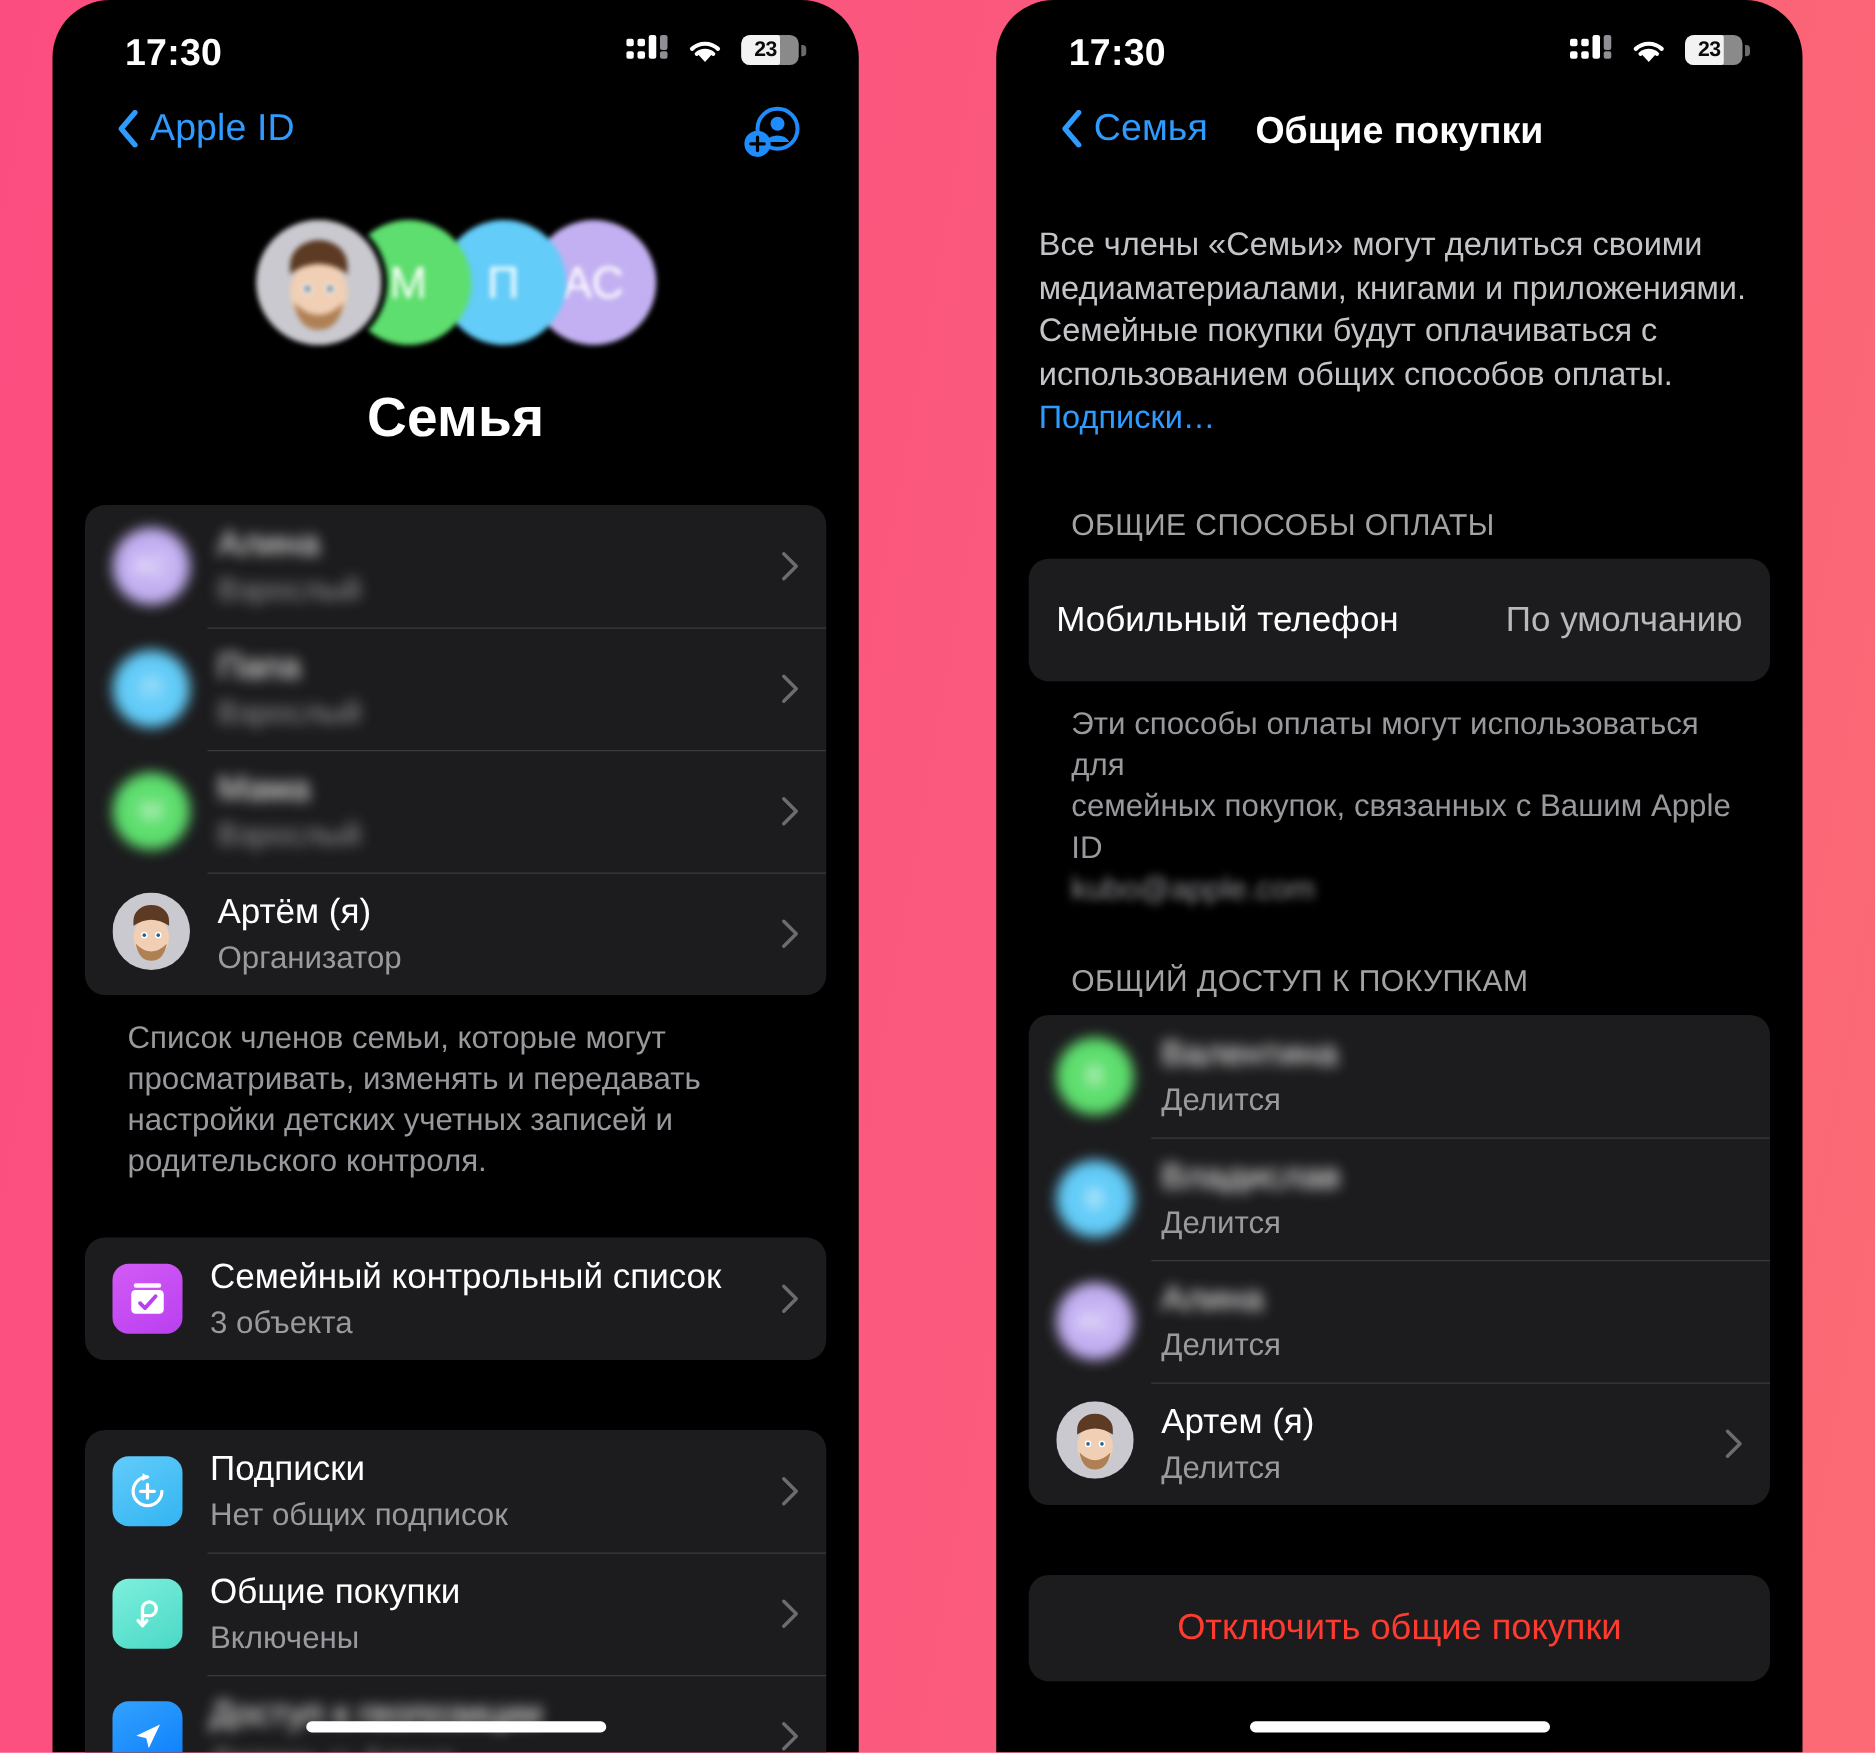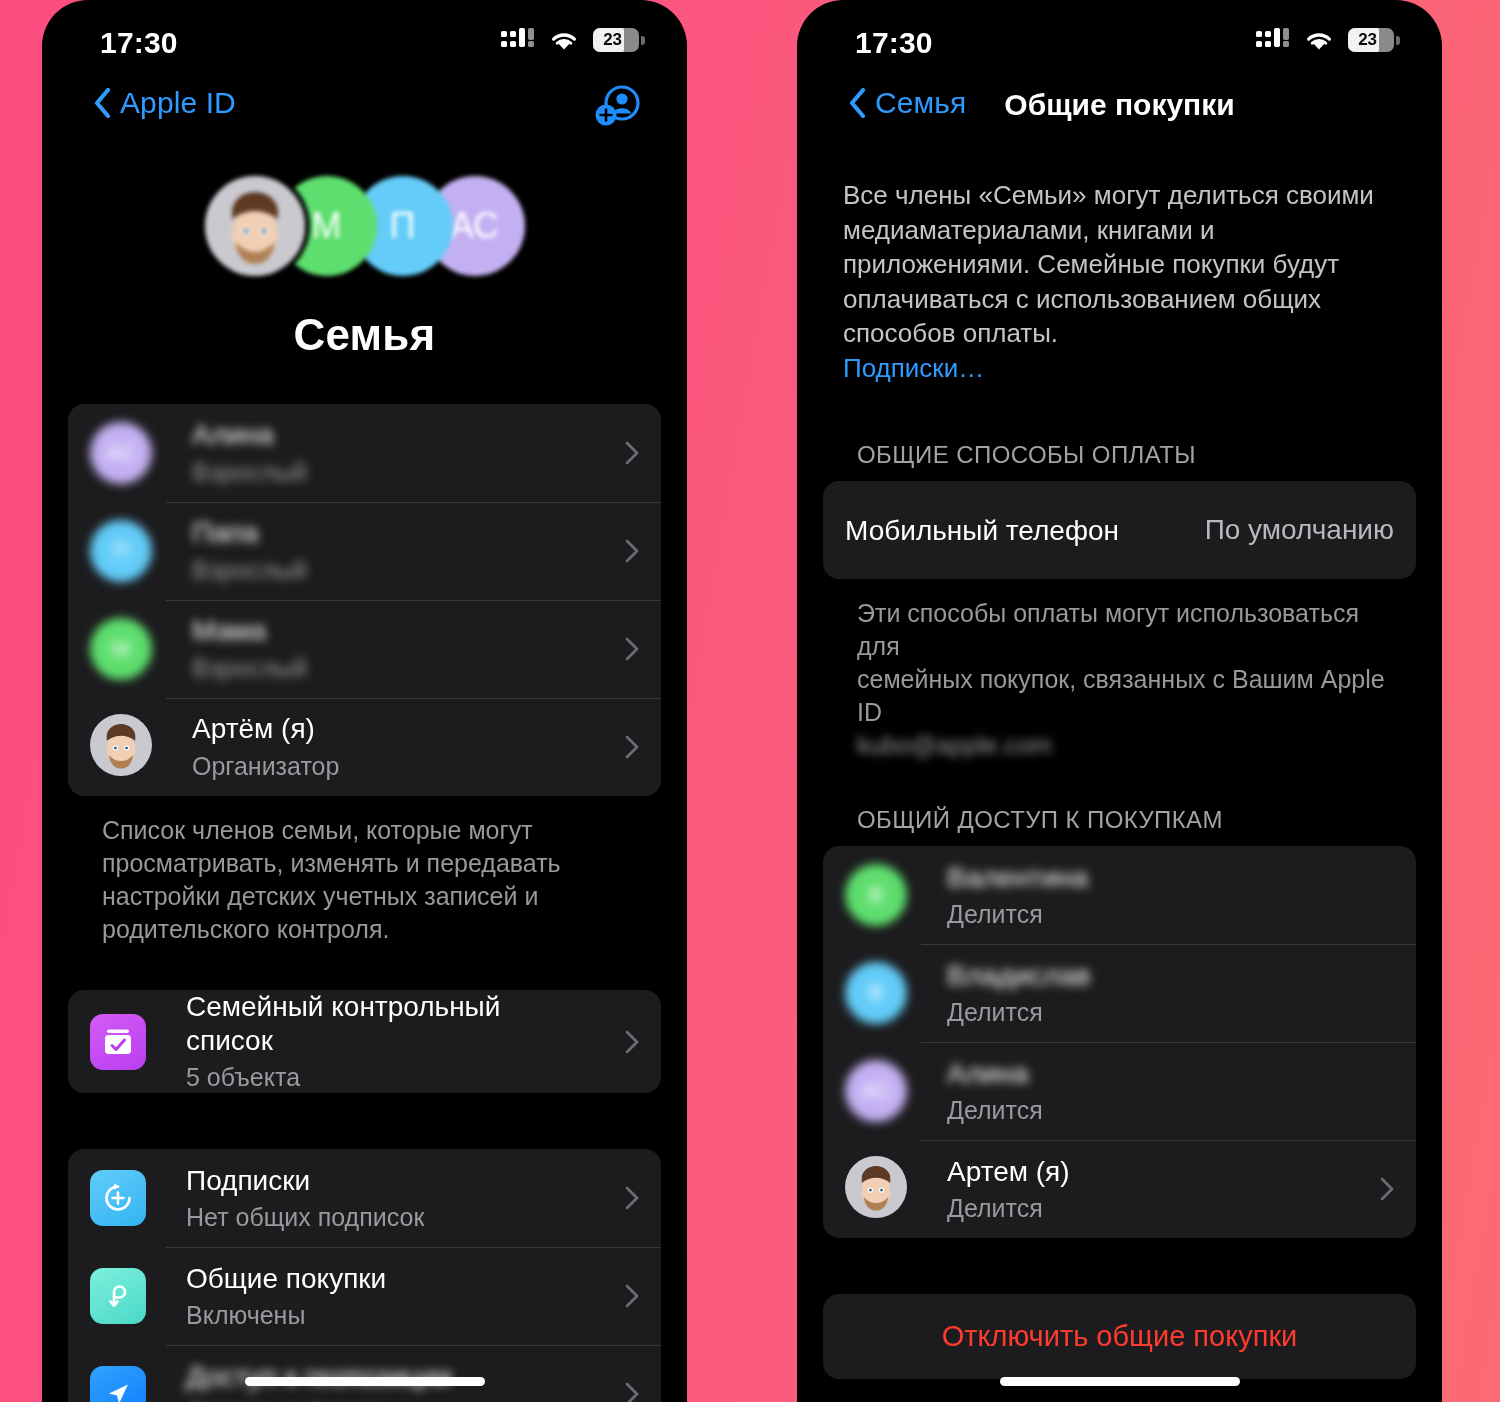--- a/index.html
+++ b/index.html
@@ -95,21 +95,21 @@
     margin-top:26px; color:#fff; font-size:44px; font-weight:700; letter-spacing:.2px;
   }
 
   
   .group { margin:0 26px; }
   .card {
     background:#1c1c1e; border-radius:16px; overflow:hidden;
   }
   .row {
     position:relative; display:flex; align-items:center;
-    min-height:98px; padding:0 22px 0 22px;gap:18px;
+    min-height:98px; padding:0 22px 0 22px;
   }
   .row + .row::before {
     content:""; position:absolute; left:98px; right:0; top:0; height:1px;
     background:#3a3a3c;
   }
   .row .lead { flex:0 0 auto; margin-right:22px; }
   .row .body { flex:1 1 auto; min-width:0; }
   .row .title { color:#fff; font-size:28px; line-height:1.2; }
   .row .sub   { color:#9a9a9e; font-size:25px; line-height:1.25; margin-top:5px; }
   .row .value { color:#b8b8bd; font-size:28px; margin-left:auto; padding-left:14px; white-space:nowrap;}
@@ -136,21 +136,21 @@
     color:#a3a3a3; font-size:24px; letter-spacing:.4px;
     padding:0 0 12px 34px; text-transform:uppercase;
   }
   .destructive {
     background:#1c1c1e; border-radius:16px;
     text-align:center; padding:26px 0;
     color:#ff3b30; font-size:29px; cursor:pointer;
   }
   .intro {
     color:#c4c4c8; font-size:26px; line-height:1.33;
-    padding:30px 34px 0 46px;
+    padding:30px 34px 0 34px;
   }
   .intro .more { color:#2f9bff; cursor:pointer; }
 
   .home-indicator {
     position:absolute; bottom:16px; left:50%; transform:translateX(-50%);
     width:240px; height:9px; border-radius:6px; background:#fff;
   }
   .spacer-44 { height:44px; }
   .spacer-56 { height:56px; }
 </style>
@@ -319,21 +319,21 @@
               <div class="app-icon" style="background:linear-gradient(150deg,#d35bf5,#b93ff0);">
                 <svg width="36" height="36" viewBox="0 0 36 36">
                   <rect x="7" y="5.5" width="22" height="3.6" rx="1.8" fill="#fff" opacity=".95"></rect>
                   <rect x="5" y="11" width="26" height="19" rx="3.4" fill="#fff"></rect>
                   <path d="M12 21.5 L16 25.5 L24.5 16" stroke="#b93ff0" stroke-width="3" fill="none" stroke-linecap="round" stroke-linejoin="round"></path>
                 </svg>
               </div>
             </div>
             <div class="body">
               <div class="title">Семейный контрольный список</div>
-              <div class="sub">5 объекта</div>
+              <div class="sub">3 объекта</div>
             </div>
             <svg class="chev" viewBox="0 0 14 24">
                 <path d="M2 2 L12 12 L2 22" stroke="#6b6b70" stroke-width="2.8" fill="none" stroke-linecap="round" stroke-linejoin="round"></path>
               </svg>
           </div>
         </div>
       </div>
 
       <div class="spacer-56"></div>
 

